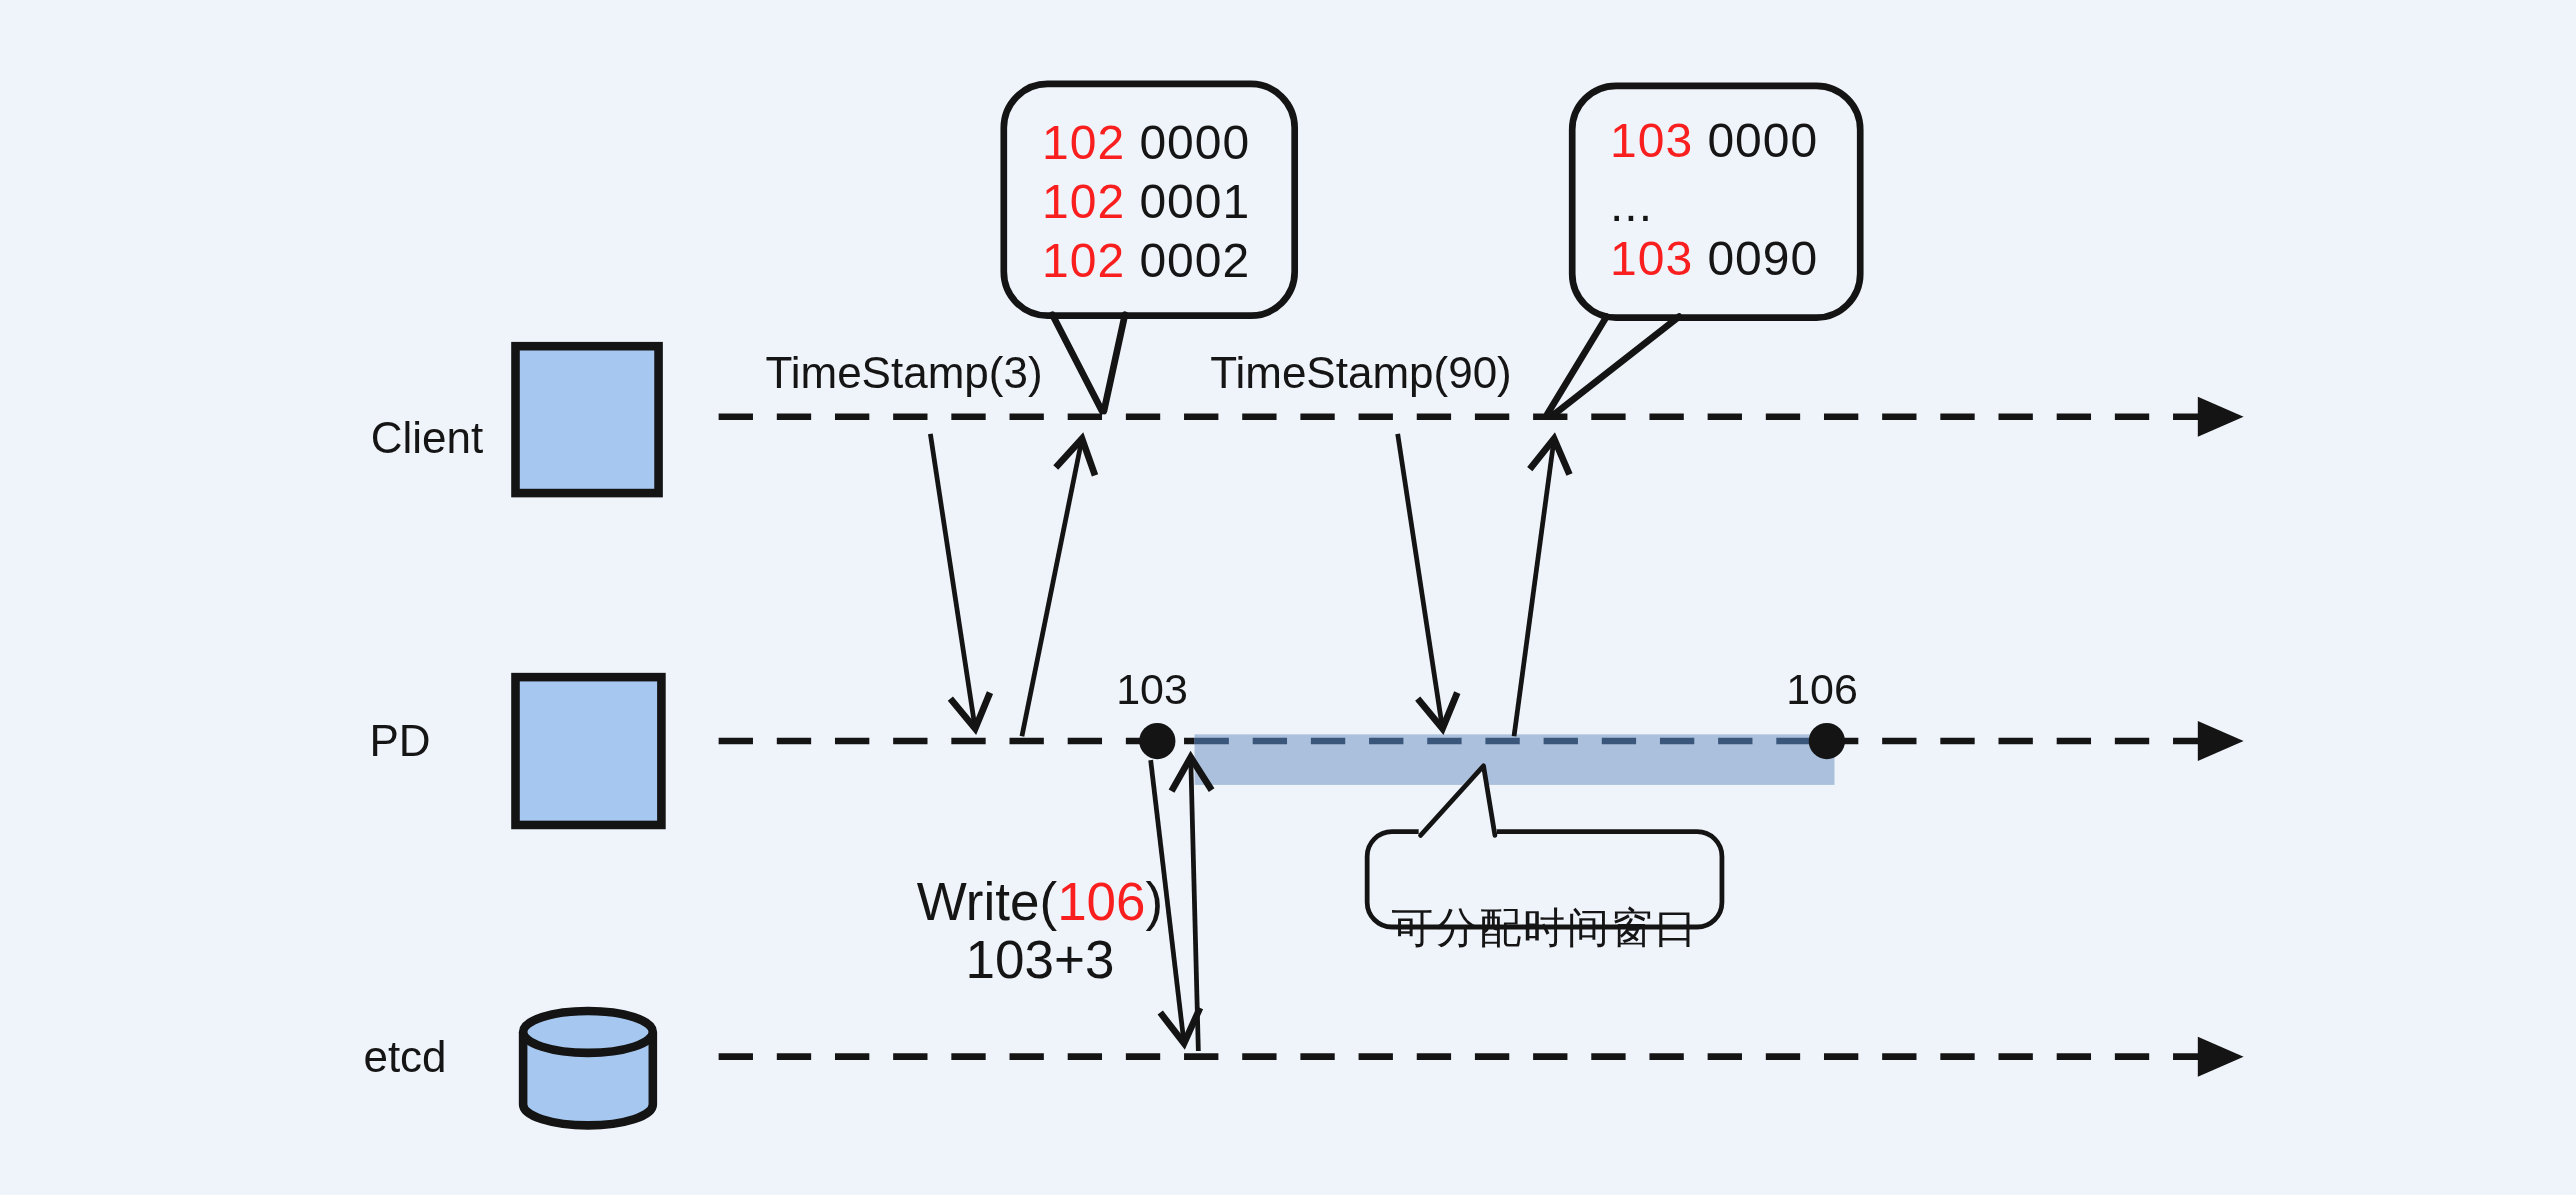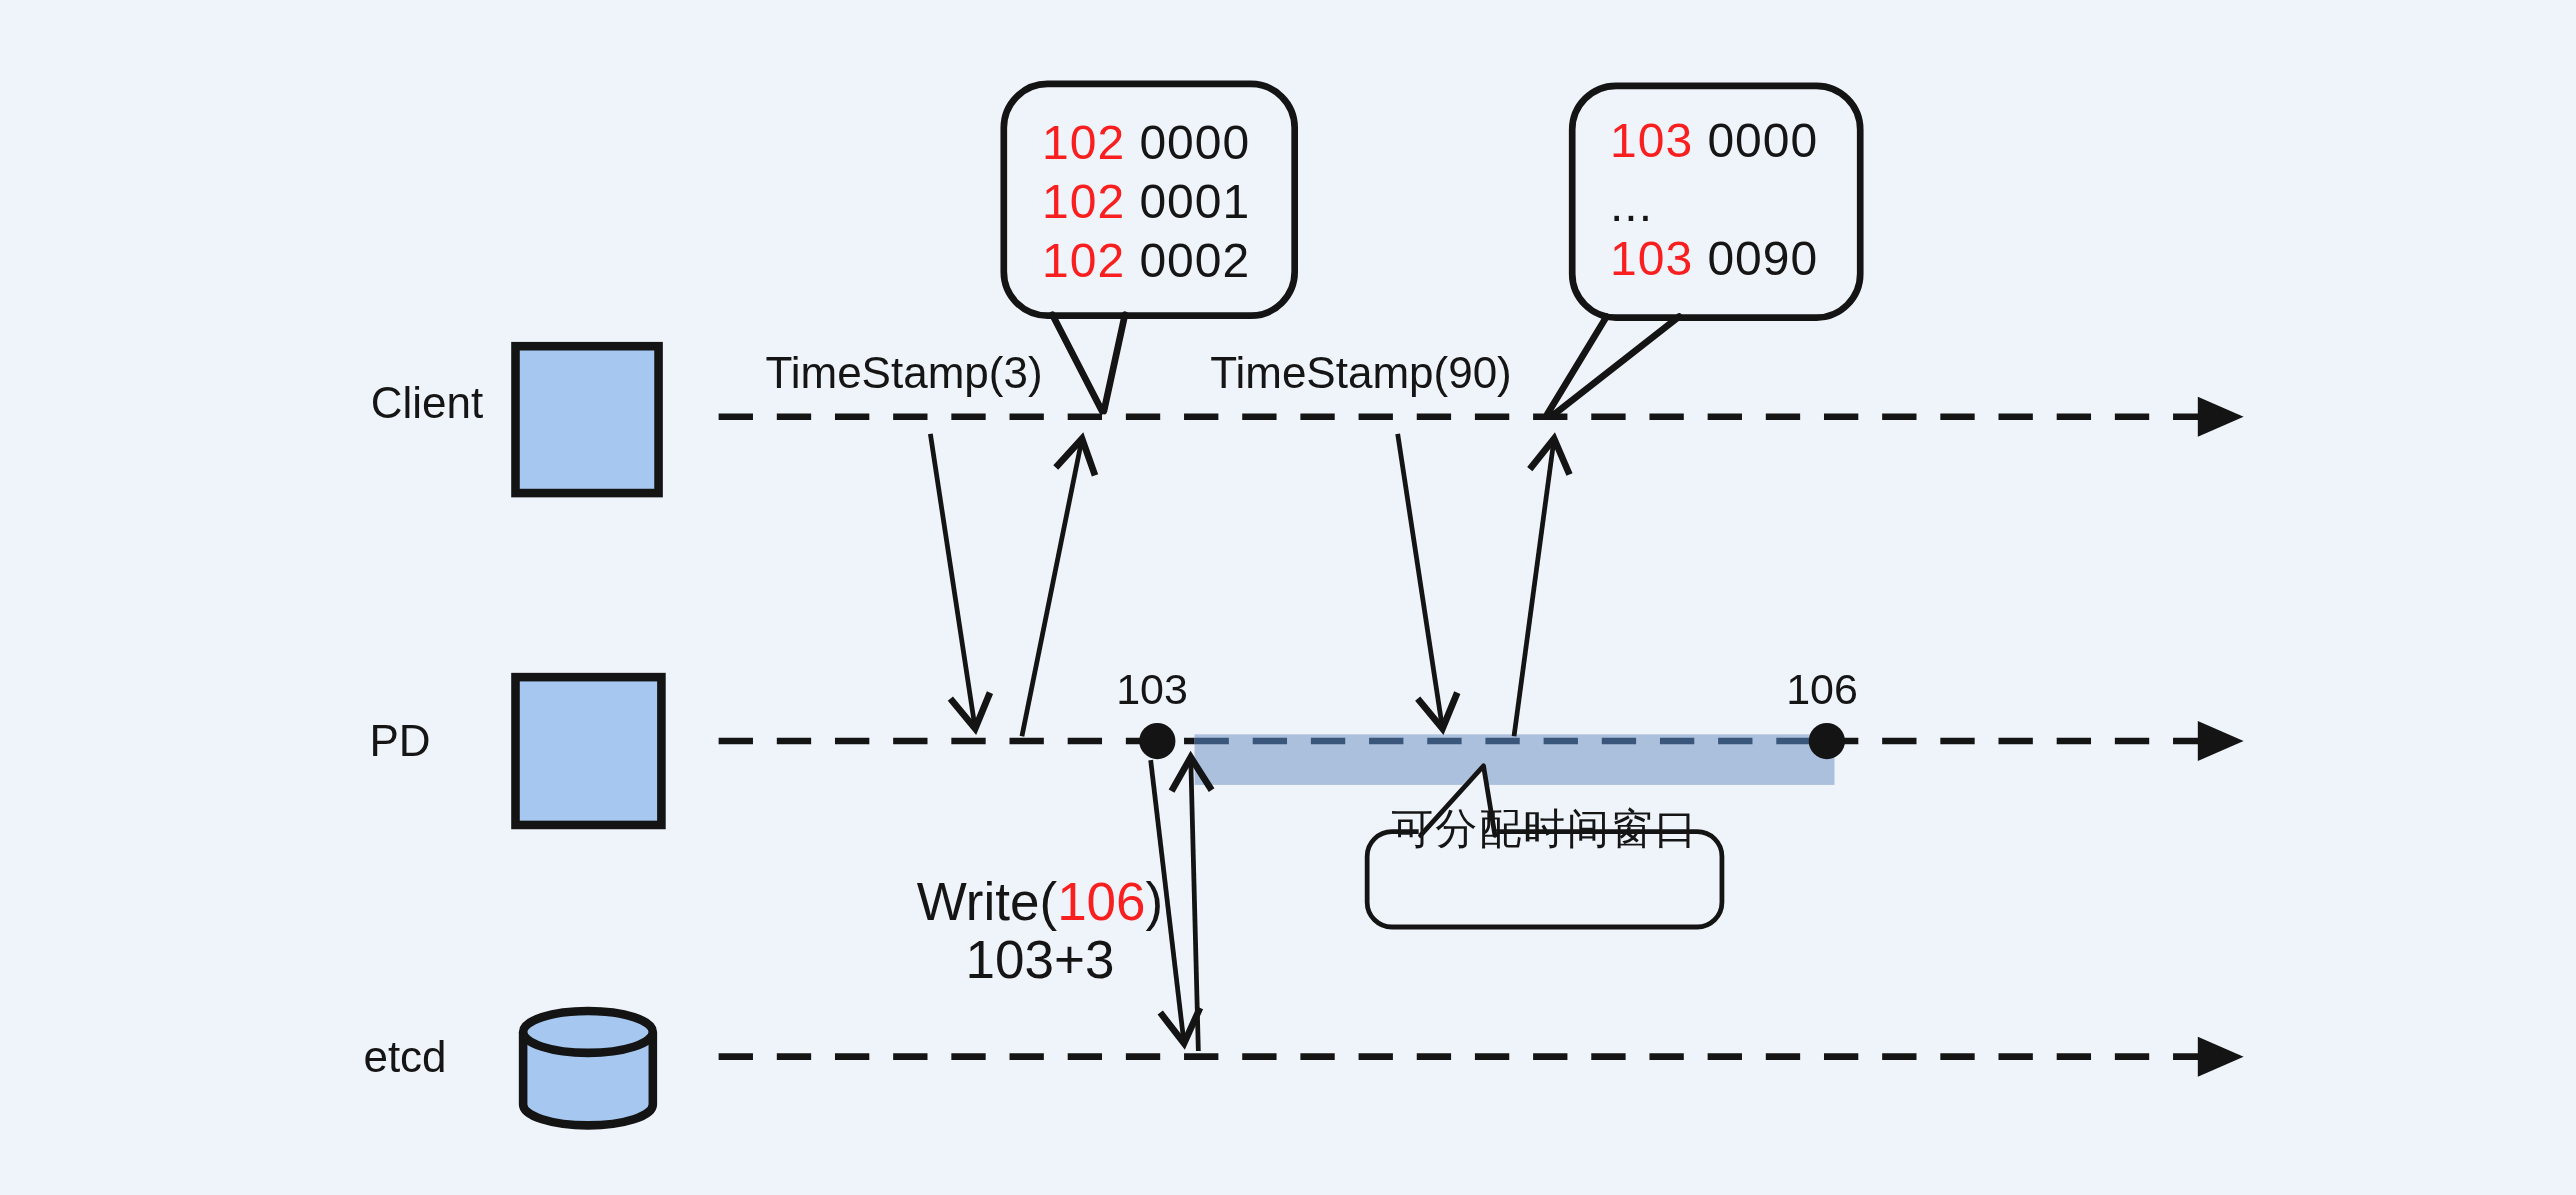--- a/index.html
+++ b/index.html
@@ -81,21 +81,21 @@
     <path class="ol7" d="M1103,330 L1155,431 M1179,330 L1157,431"></path>
 
     <rect class="bubble" x="1648" y="90" width="302" height="243" rx="46"></rect>
     <path class="ol7" d="M1684,332 L1622,434 M1760,332 L1627,436"></path>
 
     <rect class="callout" x="1433" y="872" width="372" height="100" rx="26"></rect>
     <polygon class="mask" points="1487,868 1555,801 1569,868 1569,878 1487,878"></polygon>
     <path class="ol5" d="M1489,876 L1555,803 M1567,876 L1555,803"></path>
   </svg>
 
-  <div class="txt lane-label" style="left:427px;top:403px;">Client</div>
+  <div class="txt lane-label" style="left:427px;top:438px;">Client</div>
   <div class="txt lane-label" style="left:400px;top:741px;">PD</div>
   <div class="txt lane-label" style="left:405px;top:1057px;">etcd</div>
 
   <div class="txt call-label" style="left:868px;top:373px;margin-left:36px;">TimeStamp(3)</div>
   <div class="txt call-label" style="left:1361px;top:373px;">TimeStamp(90)</div>
 
   <div class="txt anchor-left bubble-line" style="left:1042px;top:143px;">
     <span class="red">102</span><span>0000</span>
   </div>
   <div class="txt anchor-left bubble-line" style="left:1042px;top:202px;">
@@ -116,16 +116,16 @@
   </div>
 
   <div class="txt point-label" style="left:1152px;top:689px;">103</div>
   <div class="txt point-label" style="left:1822px;top:689px;">106</div>
 
   <div class="txt write-label" style="left:1040px;top:901px;">
     <span>Write(</span><span class="red">106</span><span>)</span>
   </div>
   <div class="txt write-label" style="left:1040px;top:959px;">103+3</div>
 
-  <div class="txt window-label" style="left:1545px;top:829px;">可分配时间窗口</div>
+  <div class="txt window-label" style="left:1545px;top:928px;">可分配时间窗口</div>
 
 </div>
 
 
 </body></html>

